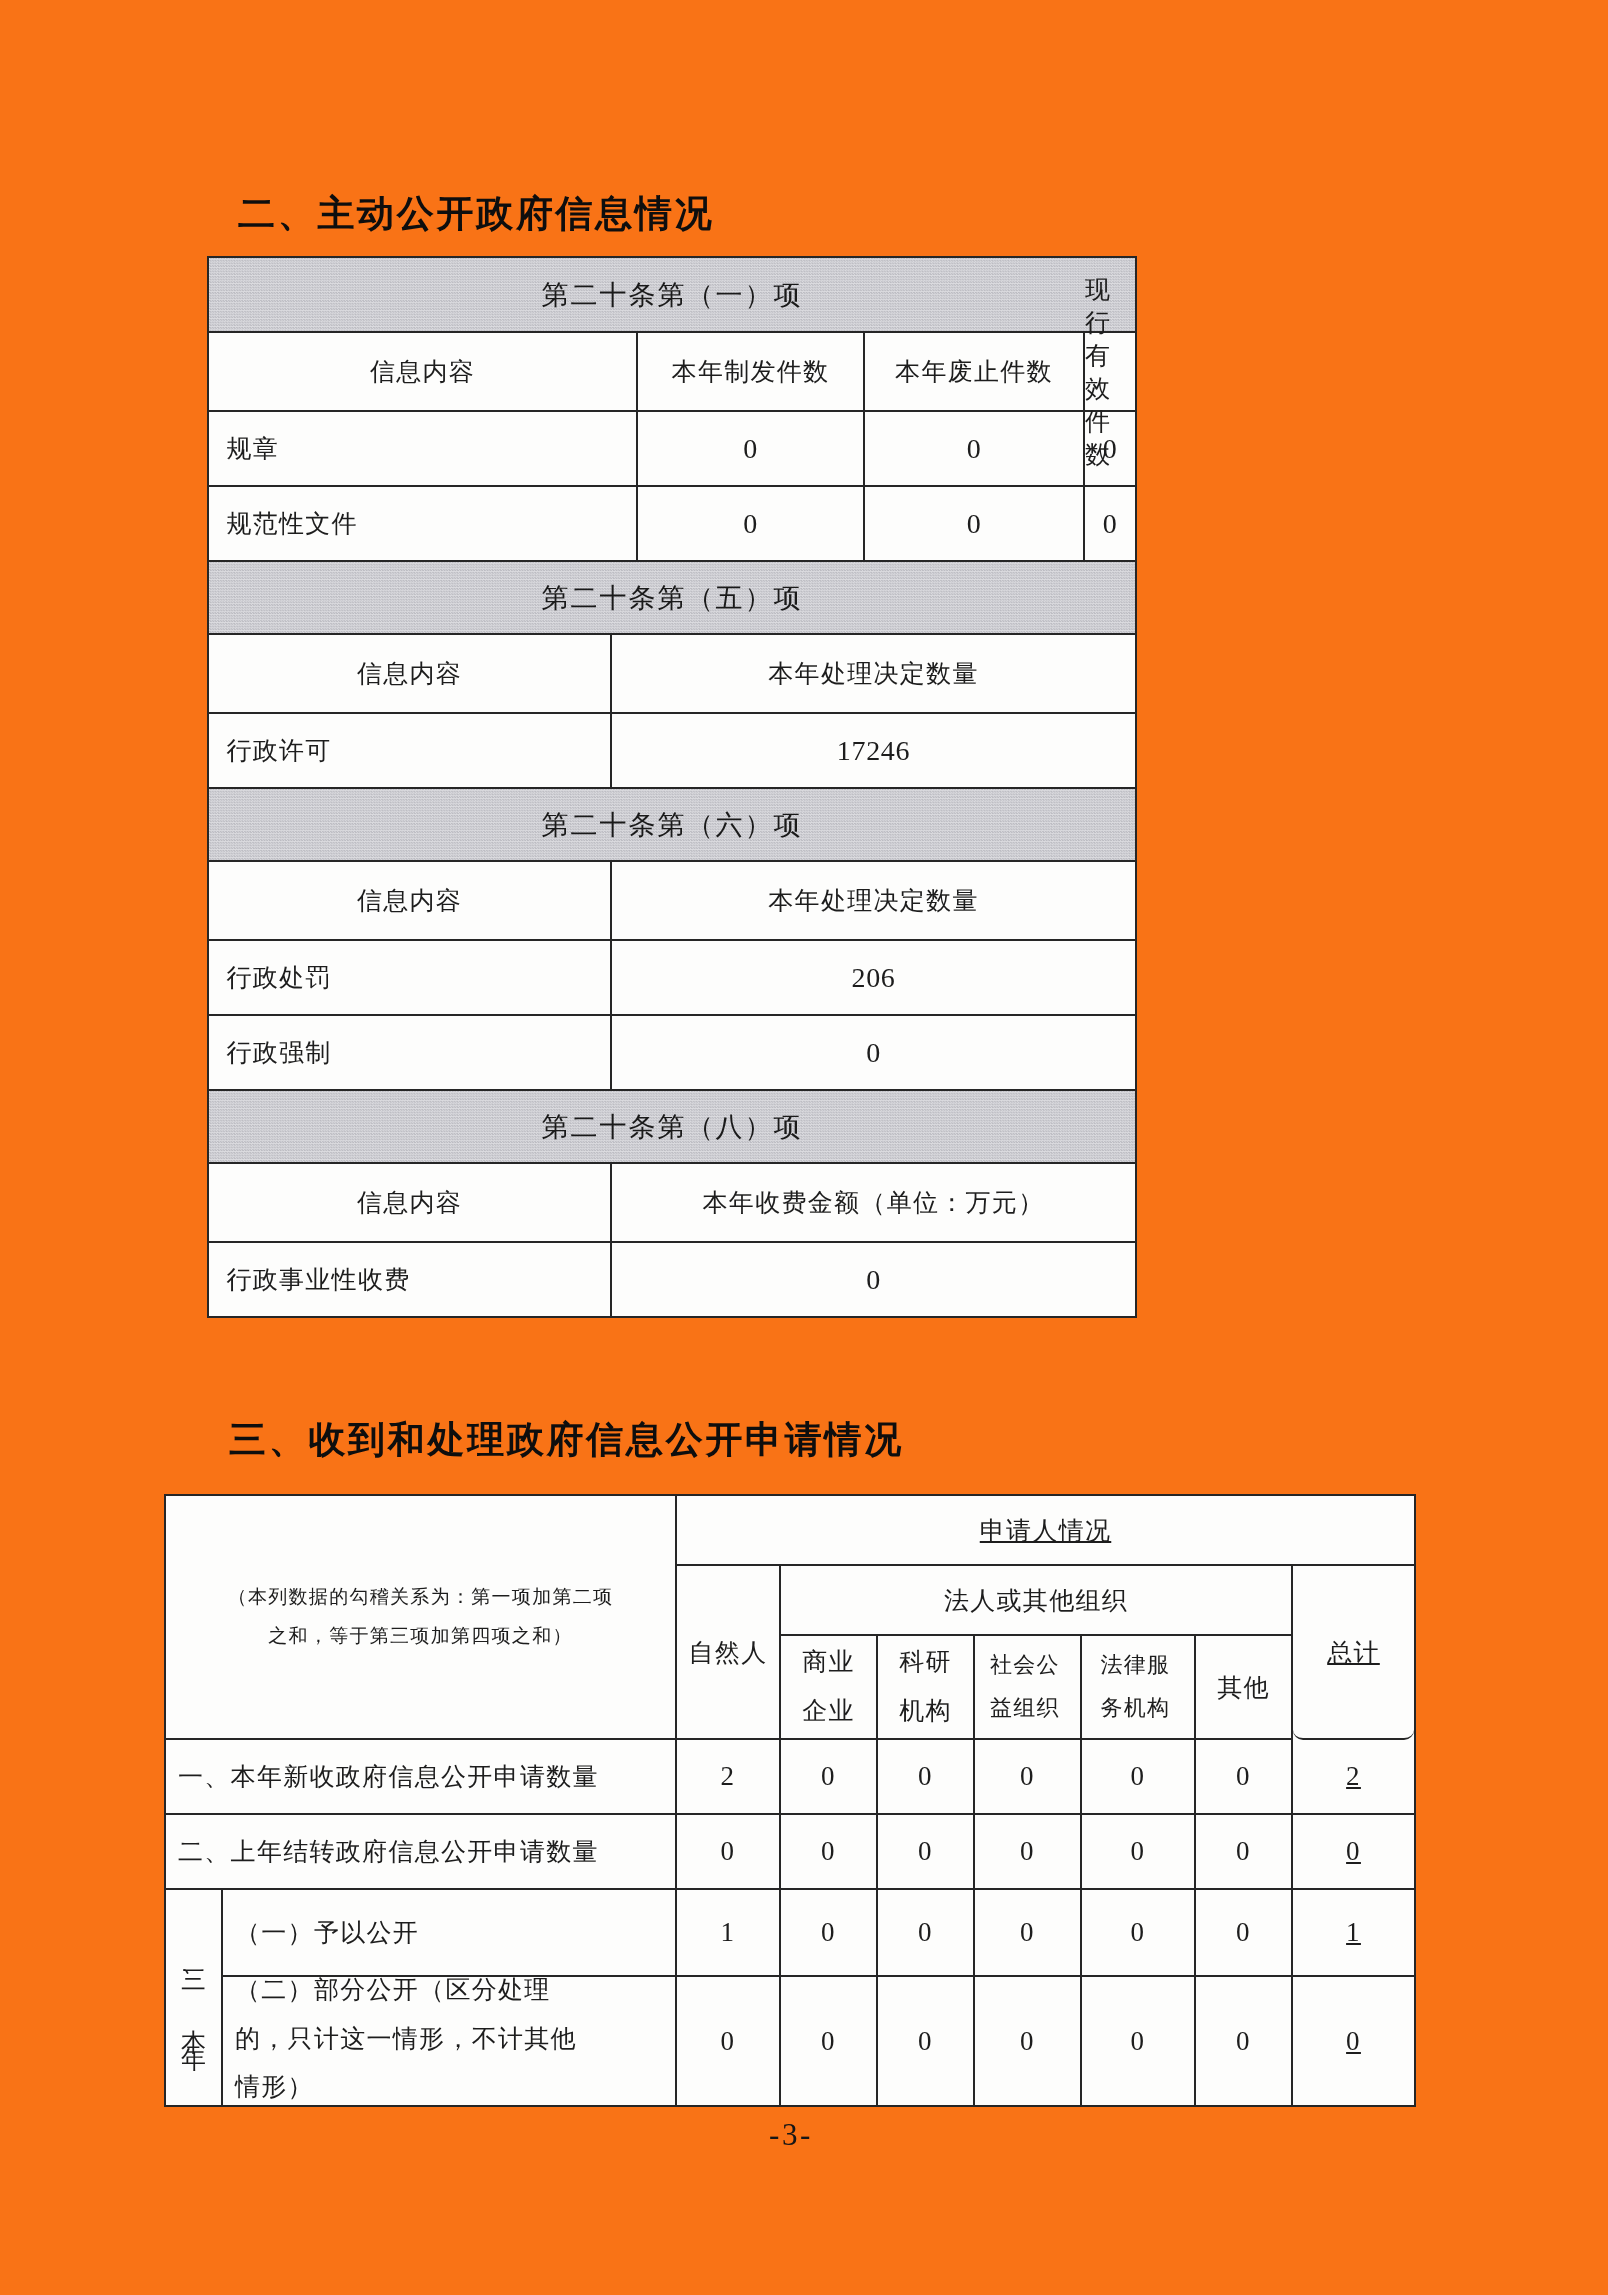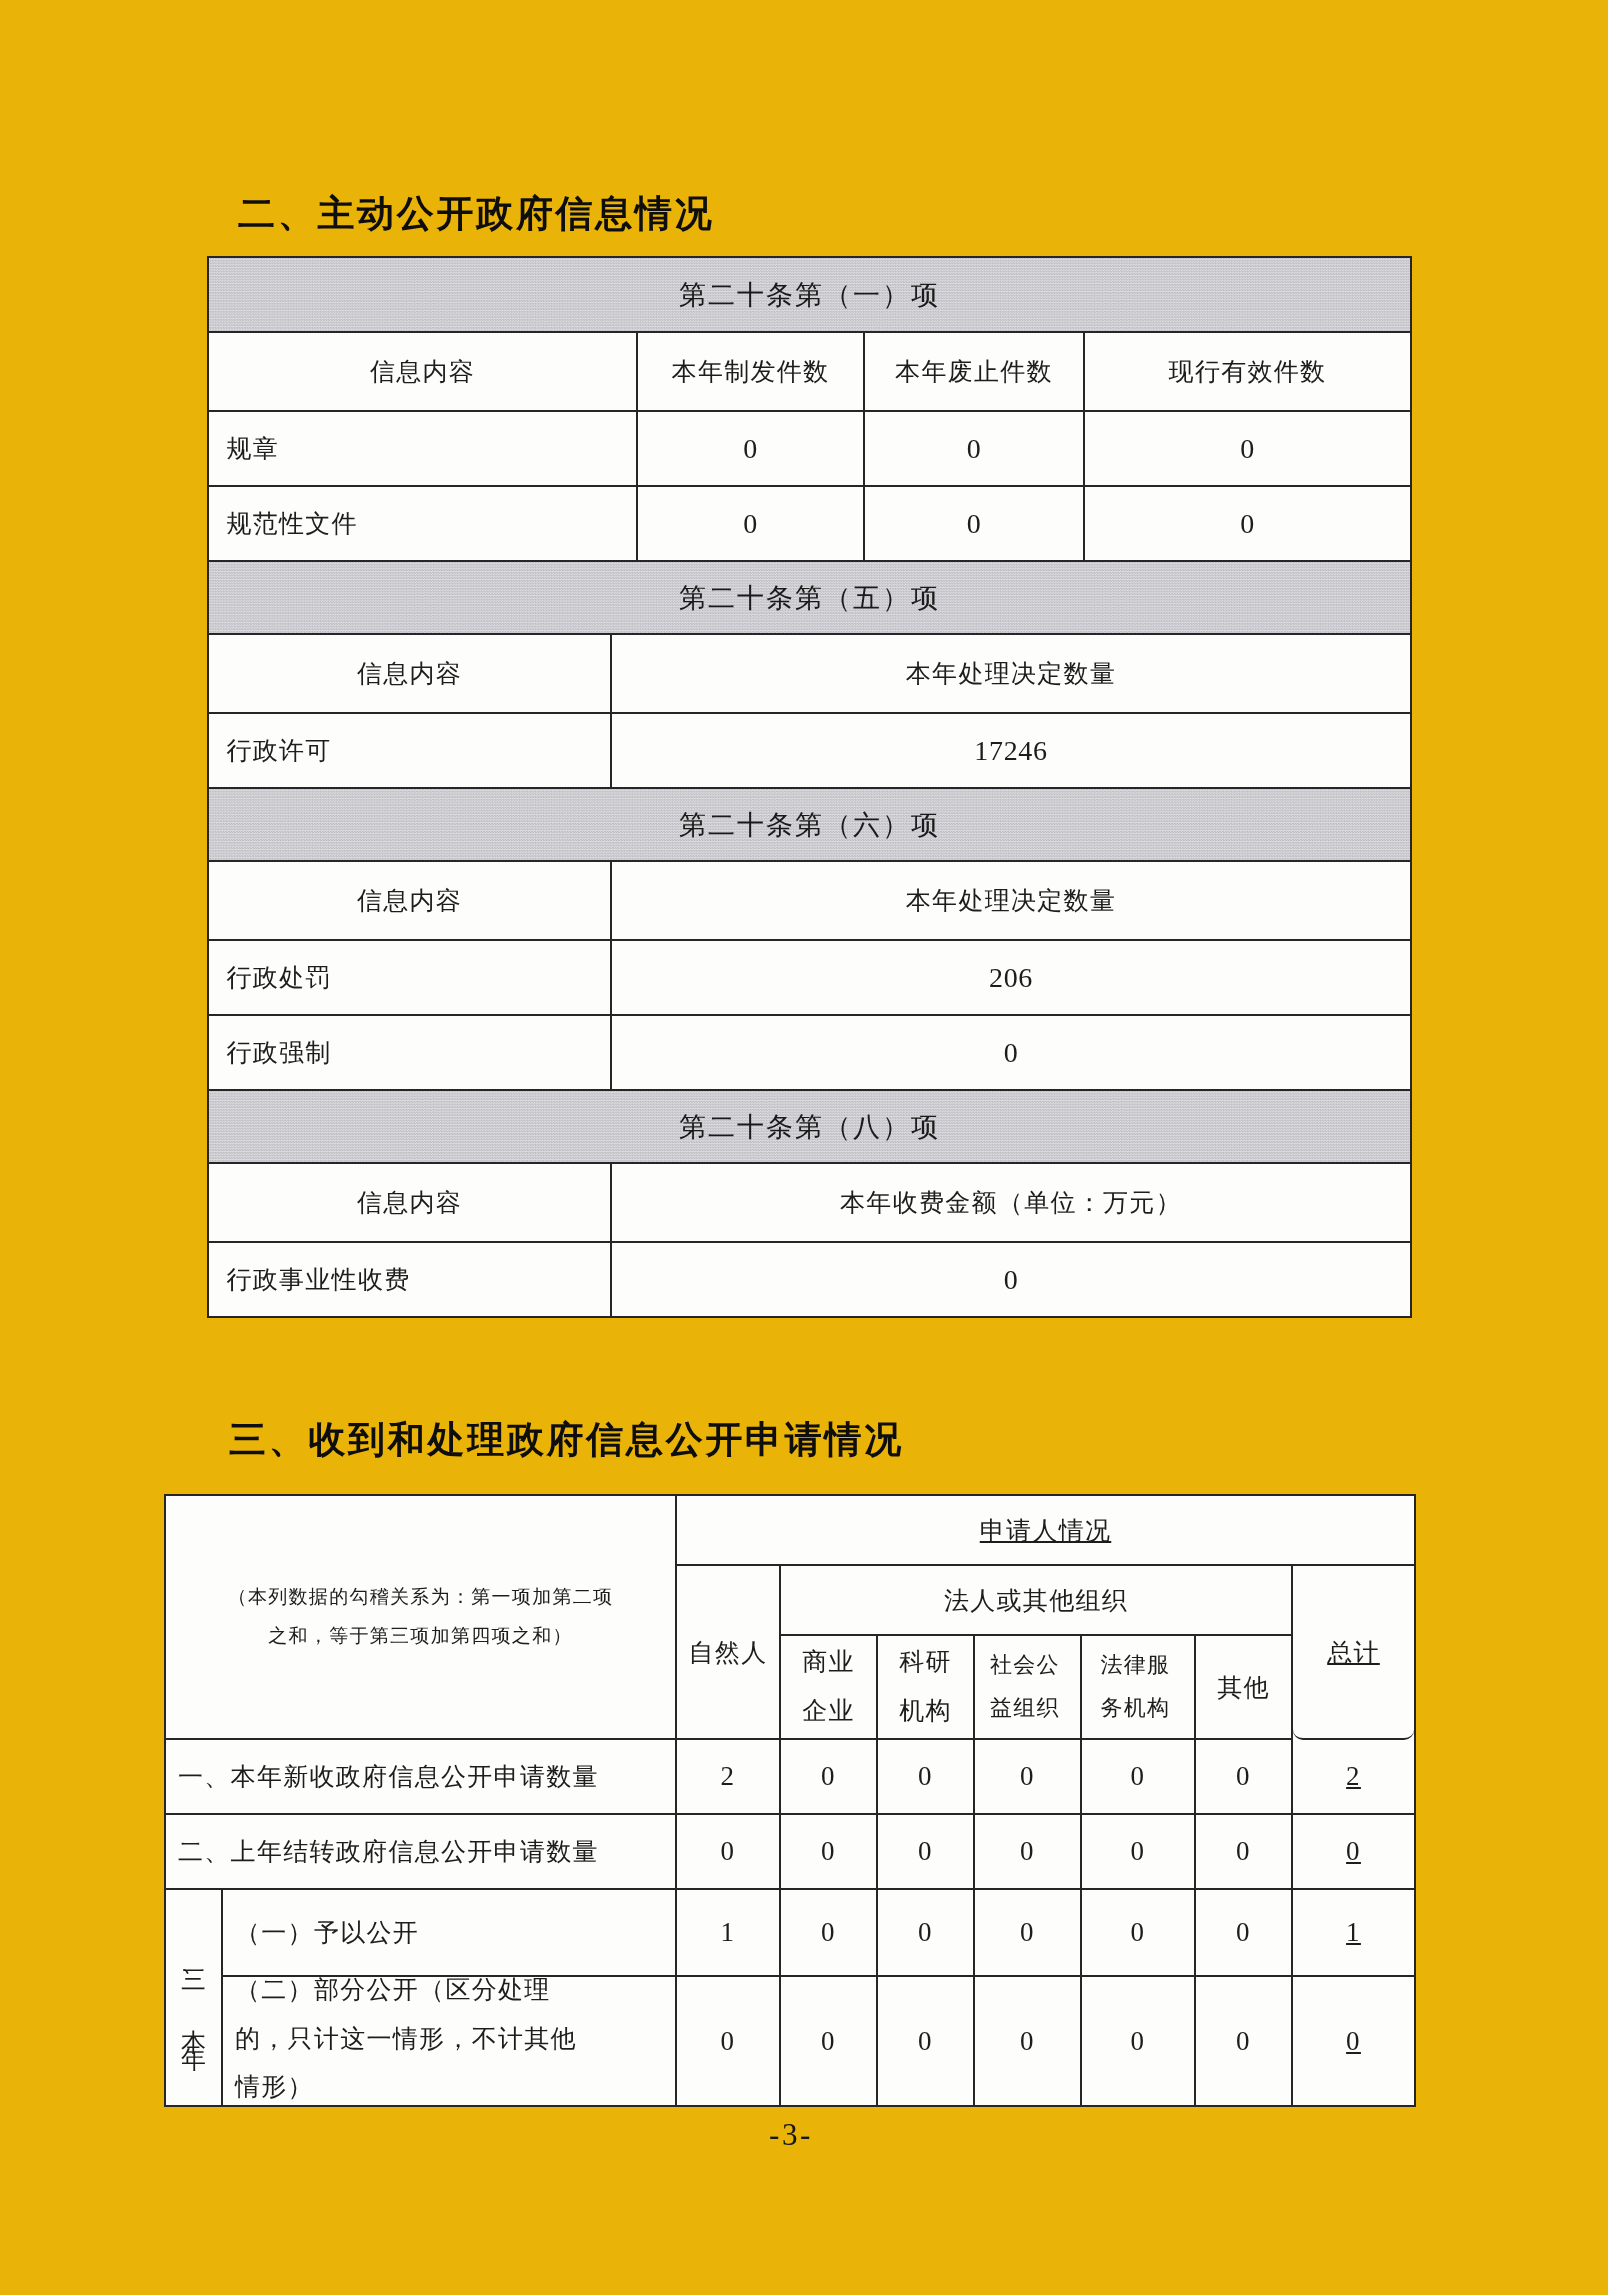--- a/index.html
+++ b/index.html
@@ -1,24 +1,24 @@
 <!DOCTYPE html>
 <html style="font-size:10.7px"><head>
 <meta charset="utf-8">
 <style>
   * { margin:0; padding:0; box-sizing:border-box; }
   html,body { width:1609px; height:2295px; }
   body { font-family:"Liberation Serif", serif; color:#1d1d1d; background:#ffffff; }
-  .page { position:relative; width:1609px; height:2295px; background:#eab308; overflow:hidden; }
+  .page { position:relative; width:1609px; height:2295px; background:#f97316; overflow:hidden; }
 
   .sec-title { position:absolute; font-family:"Liberation Sans", sans-serif; font-weight:700;
                font-size:37px; letter-spacing:2.7px; color:#0e0e0e; white-space:nowrap; }
 
   
-  .tbl2 { position:absolute; left:207px; top:256px; width:1205px; border:2.7px solid #262626; background:#fdfdfc; }
+  .tbl2 { position:absolute; left:207px; top:256px; width:930px; border:2.7px solid #262626; background:#fdfdfc; }
   .tbl2 > div { border-top:2px solid #262626; }
   .tbl2 > div:first-child { border-top:none; }
   .band { height:73px; display:flex; align-items:center; justify-content:center;
           font-size:27px; letter-spacing:2px; color:#1a1a1a;
           background-color:#dbdbdf;
           background-image:repeating-conic-gradient(#bcbcc2 0% 25%, rgba(0,0,0,0) 0% 50%);
           background-size:2.7px 2.7px; }
   .row { display:flex; }
   .h-hdr { height:79px; }
   .h-data { height:75px; }

